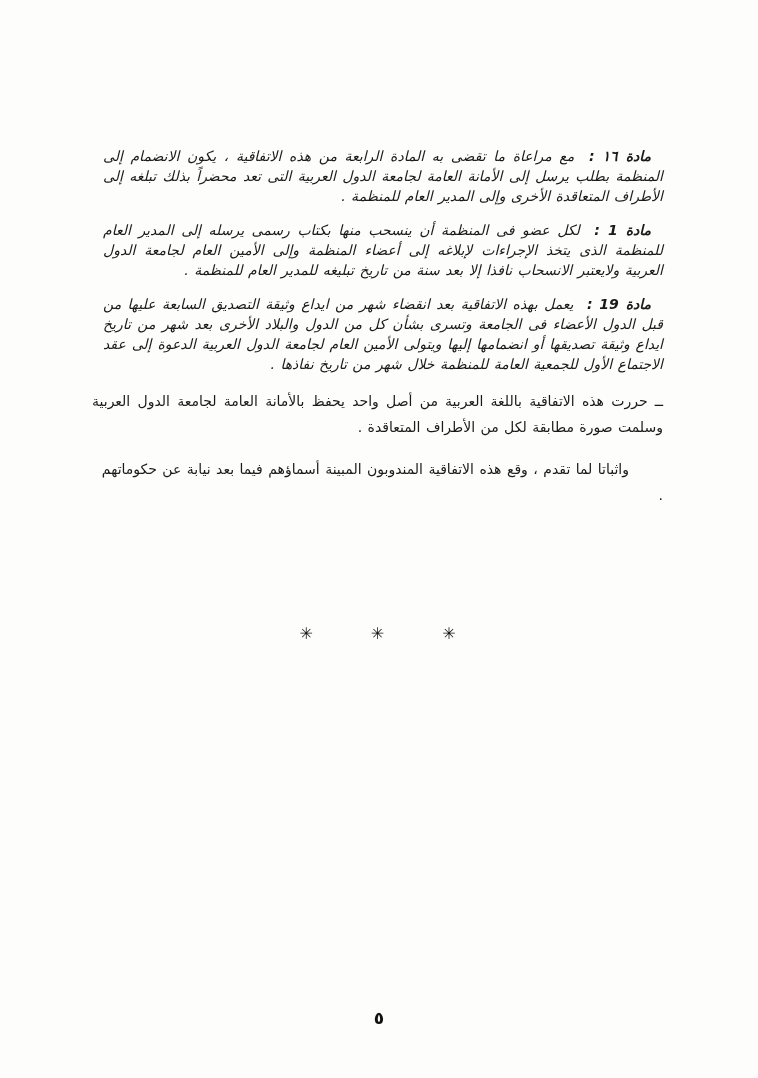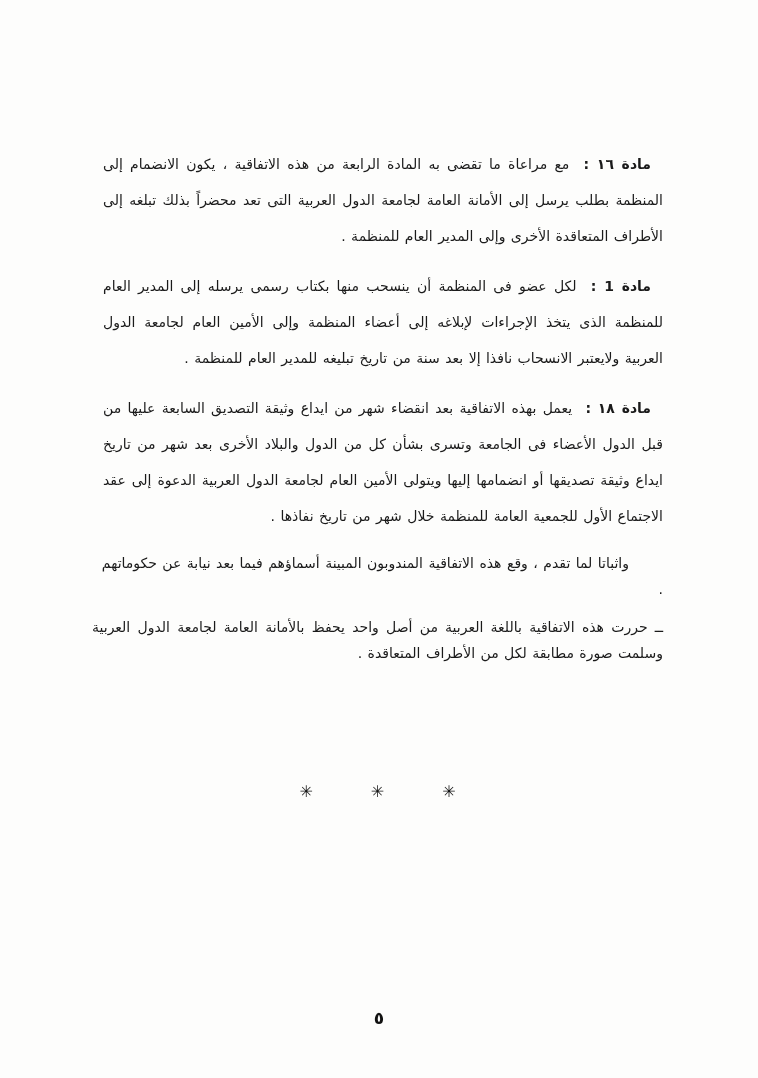--- a/index.html
+++ b/index.html
@@ -22,22 +22,23 @@
     position: absolute;
     top: 146px;
     right: 95px;
     left: 92px;
   }
   .article {
     margin: 0 0 14px 11px;
     text-align: justify;
     text-indent: 12px;
     font-size: 14px;
-    line-height: 36px;
+    line-height: 20px;
     word-spacing: 1px;
+    font-style: italic;
   }
   .article .label {
     font-weight: bold;
     margin-left: 7px;
     white-space: nowrap;
   }
   .closing {
     margin: 12px 0 0 0;
     text-align: justify;
     font-size: 14px;
@@ -81,27 +82,27 @@
       <span class="label">مادة ١٦ :</span>
       <span class="body">مع مراعاة ما تقضى به المادة الرابعة من هذه الاتفاقية ، يكون الانضمام إلى المنظمة بطلب يرسل إلى الأمانة العامة لجامعة الدول العربية التى تعد محضراً بذلك تبلغه إلى الأطراف المتعاقدة الأخرى وإلى المدير العام للمنظمة .</span>
     </p>
 
     <p class="article">
       <span class="label">مادة 1 :</span>
       <span class="body">لكل عضو فى المنظمة أن ينسحب منها بكتاب رسمى يرسله إلى المدير العام للمنظمة الذى يتخذ الإجراءات لإبلاغه إلى أعضاء المنظمة وإلى الأمين العام لجامعة الدول العربية ولايعتبر الانسحاب نافذا إلا بعد سنة من تاريخ تبليغه للمدير العام للمنظمة .</span>
     </p>
 
     <p class="article">
-      <span class="label">مادة ١٨ :</span>
+      <span class="label">مادة 19 :</span>
       <span class="body">يعمل بهذه الاتفاقية بعد انقضاء شهر من ايداع وثيقة التصديق السابعة عليها من قبل الدول الأعضاء فى الجامعة وتسرى بشأن كل من الدول والبلاد الأخرى بعد شهر من تاريخ ايداع وثيقة تصديقها أو انضمامها إليها ويتولى الأمين العام لجامعة الدول العربية الدعوة إلى عقد الاجتماع الأول للجمعية العامة للمنظمة خلال شهر من تاريخ نفاذها .</span>
     </p>
 
+    <p class="closing">ــ حررت هذه الاتفاقية باللغة العربية من أصل واحد يحفظ بالأمانة العامة لجامعة الدول العربية وسلمت صورة مطابقة لكل من الأطراف المتعاقدة .</p>
+
     <p class="closing indent-first">واثباتا لما تقدم ، وقع هذه الاتفاقية المندوبون المبينة أسماؤهم فيما بعد نيابة عن حكوماتهم .</p>
-
-    <p class="closing">ــ حررت هذه الاتفاقية باللغة العربية من أصل واحد يحفظ بالأمانة العامة لجامعة الدول العربية وسلمت صورة مطابقة لكل من الأطراف المتعاقدة .</p>
 
     <div class="separator">
       <span>✳</span>
       <span>✳</span>
       <span>✳</span>
     </div>
 
   </div>
 
   <div class="page-number">٥</div>

